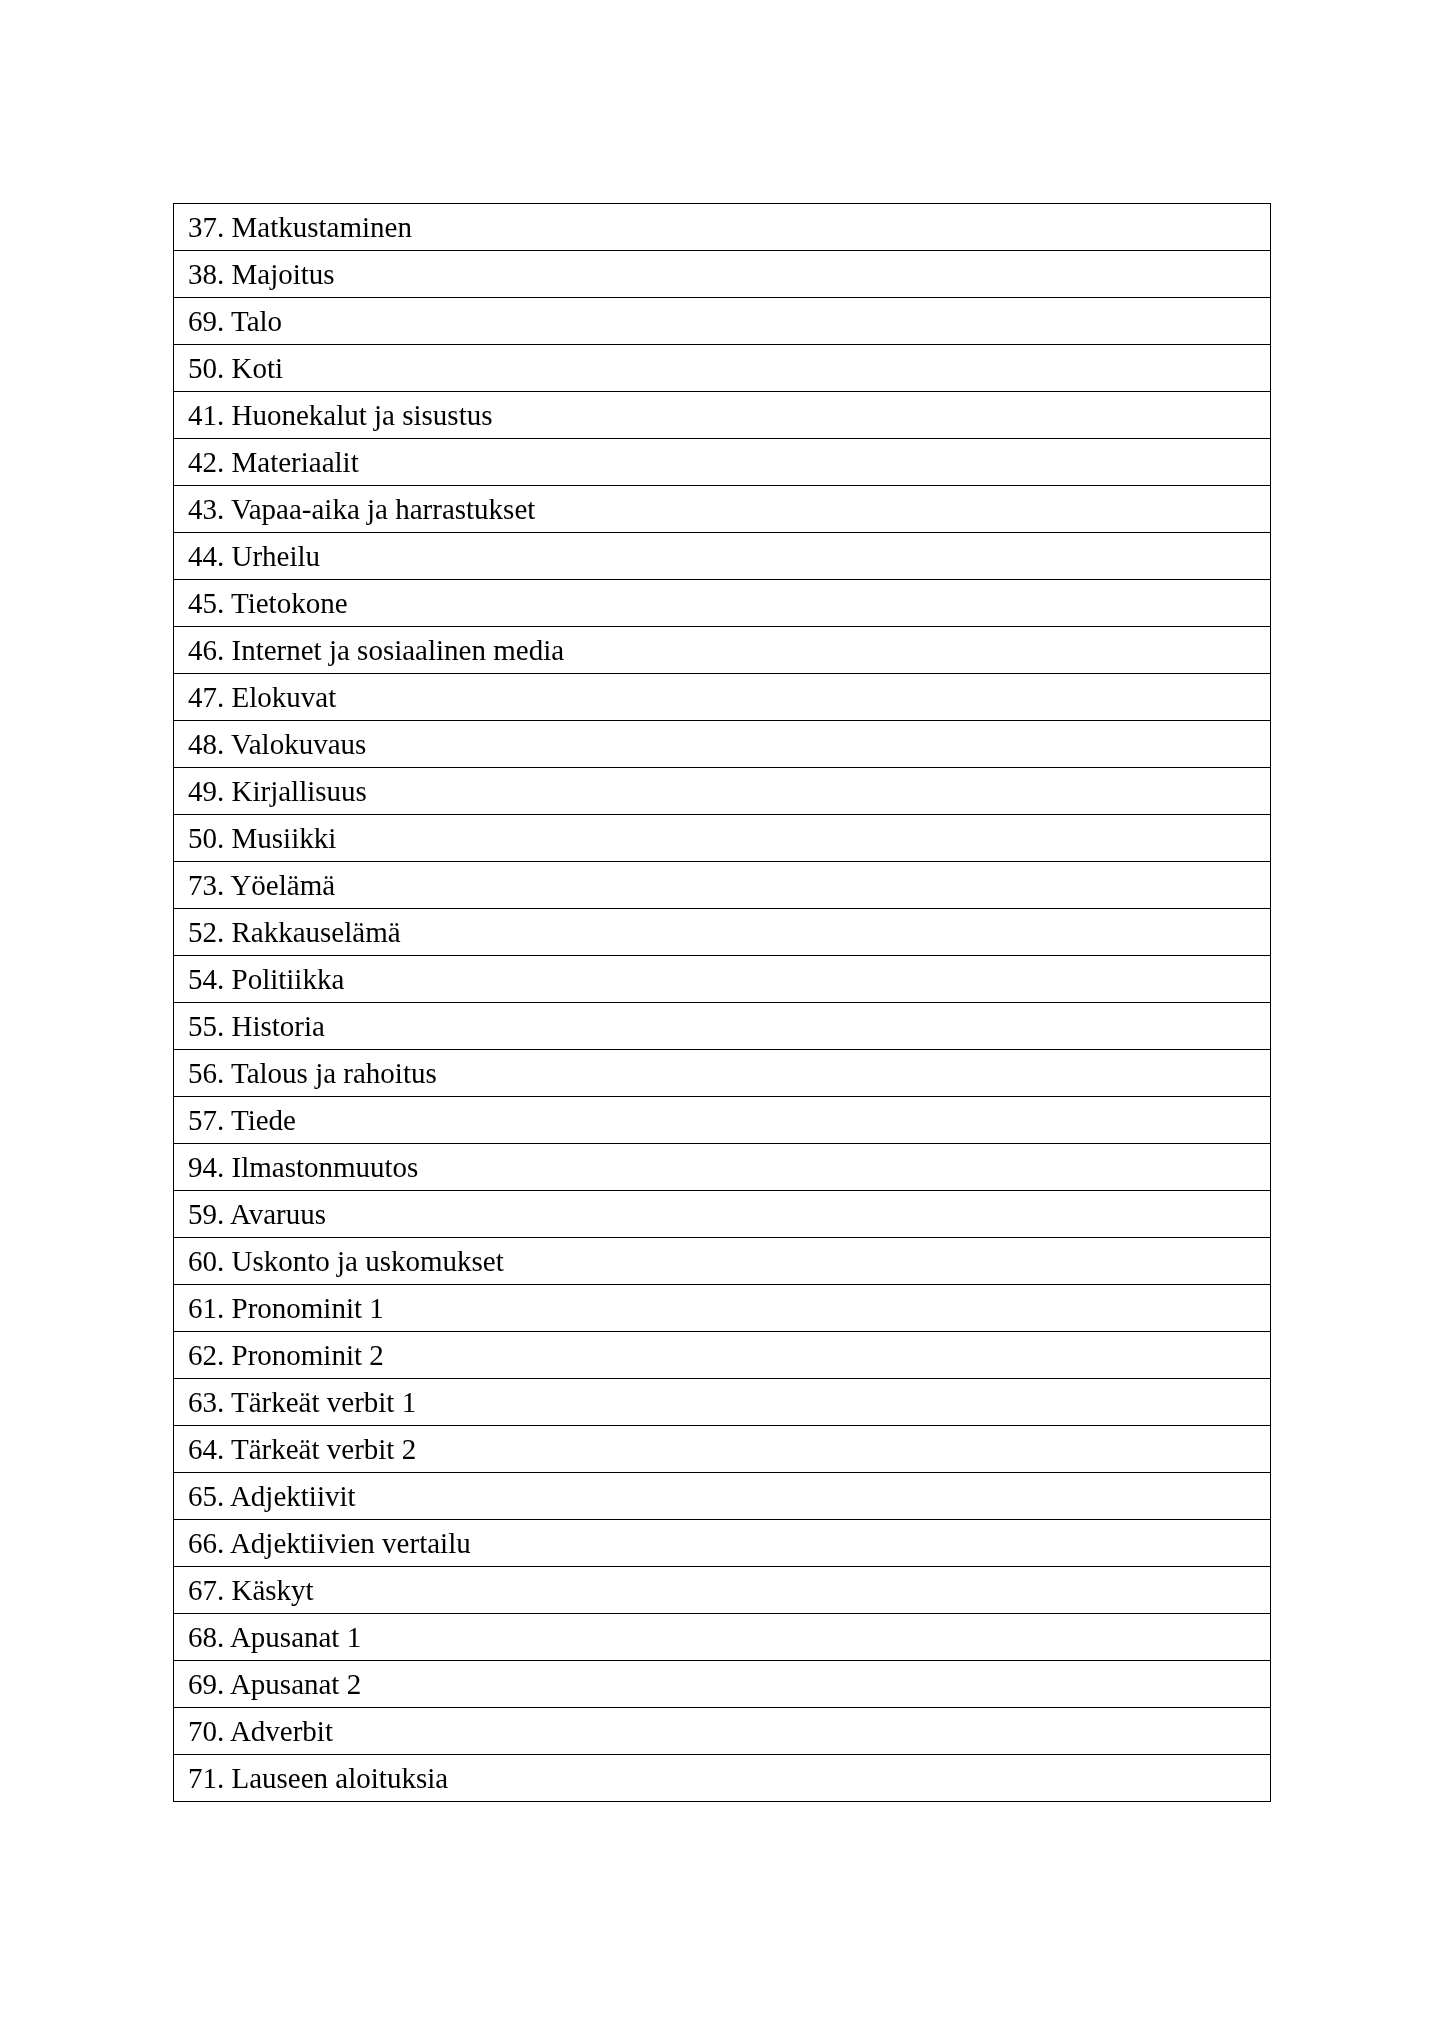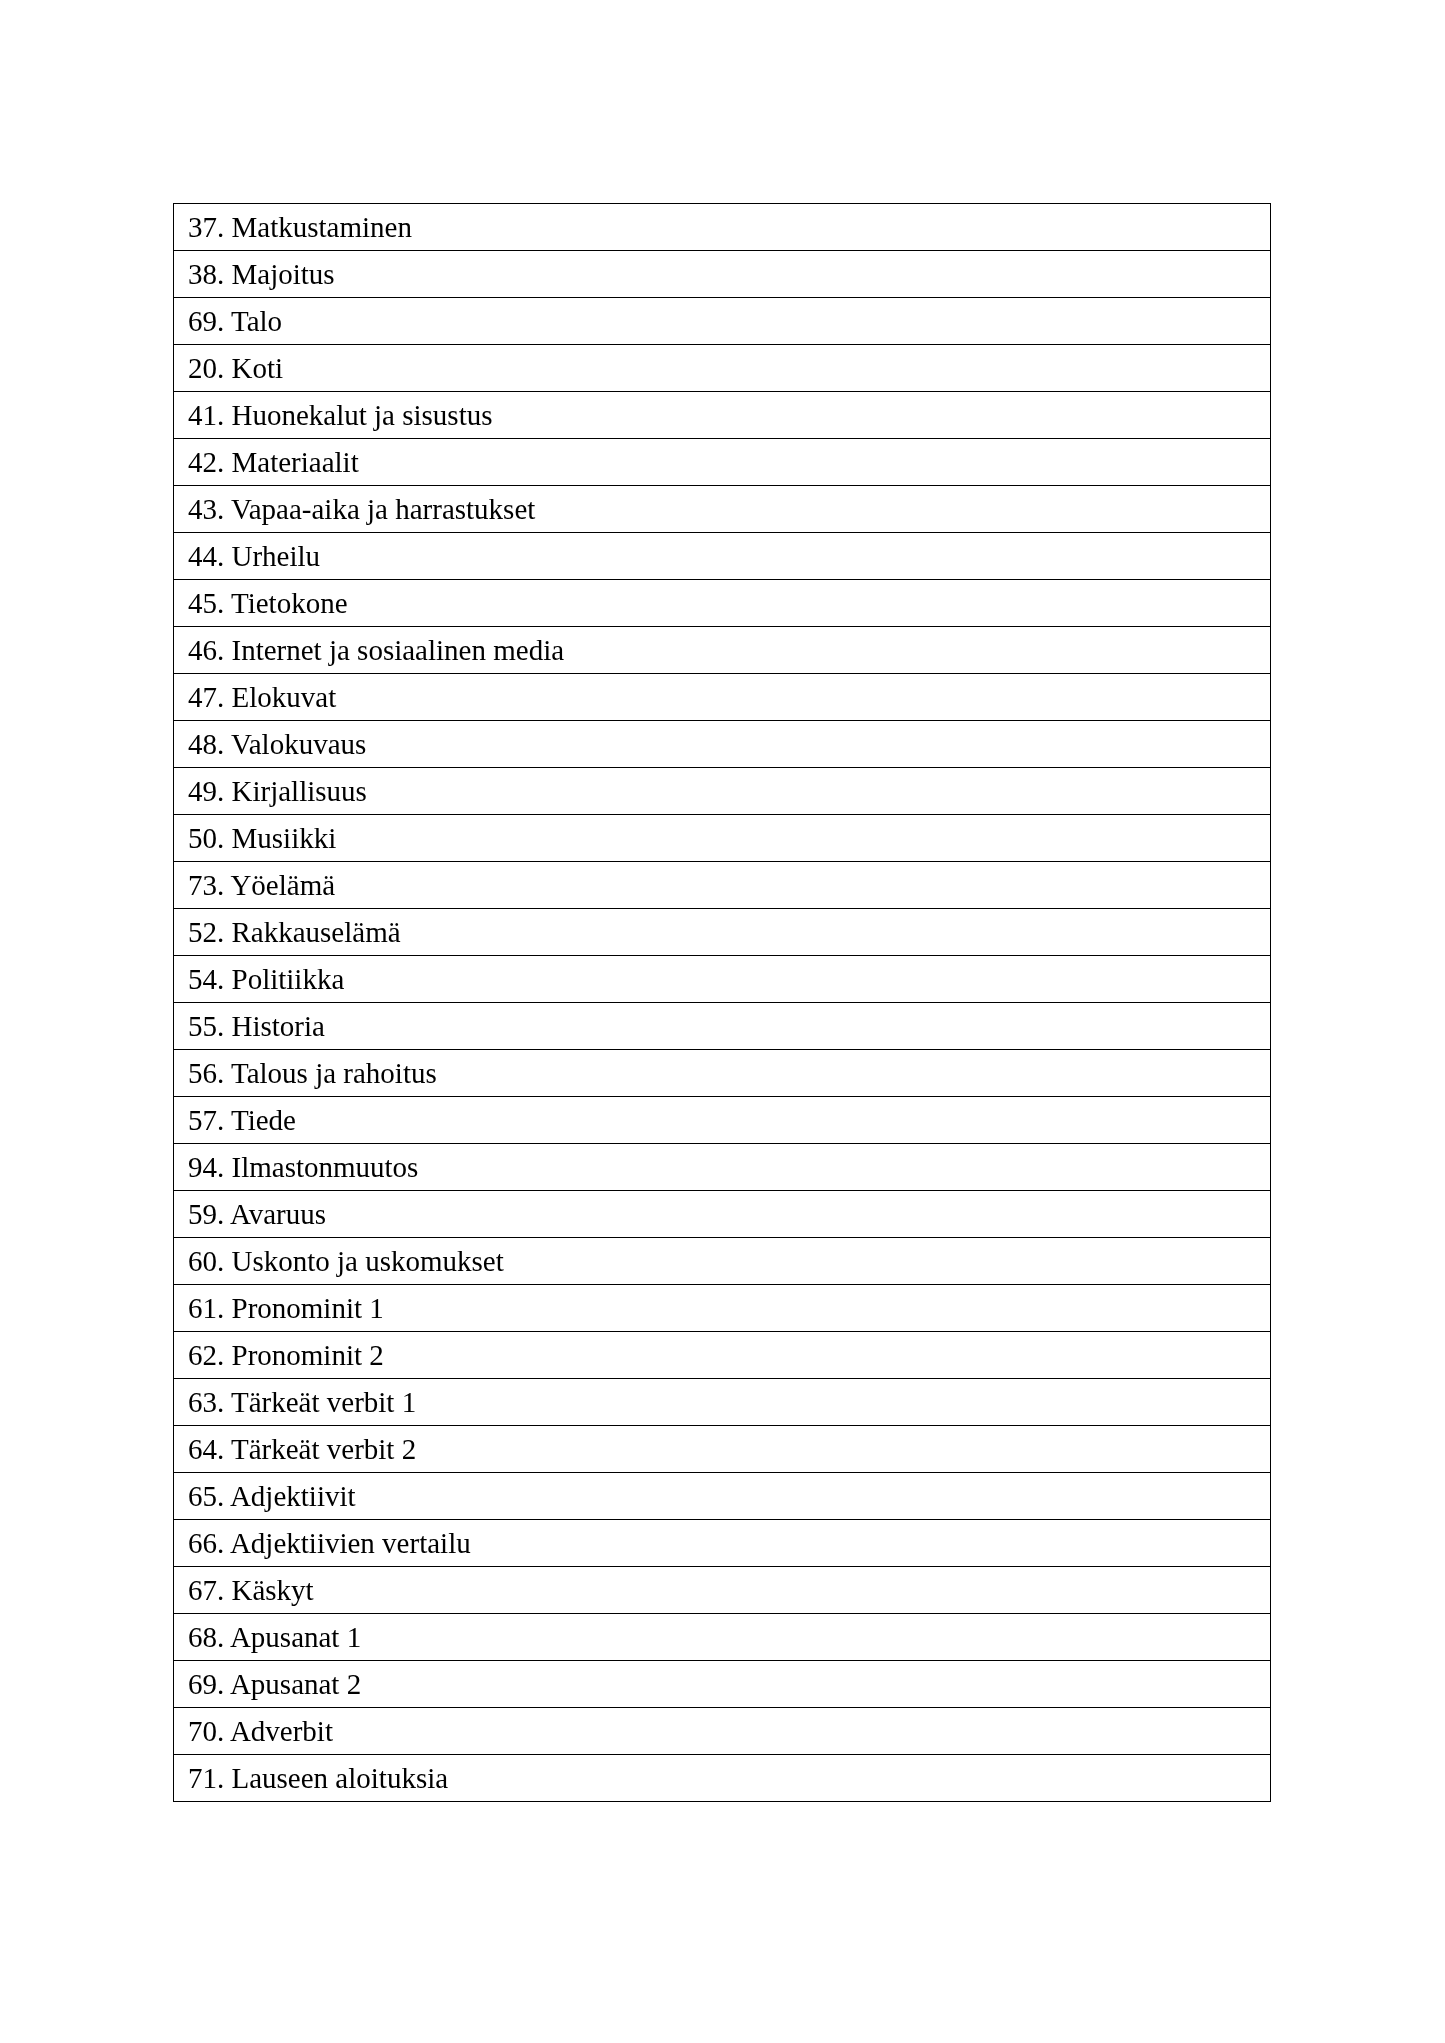--- a/index.html
+++ b/index.html
@@ -54,21 +54,21 @@
       <tr>
           <td>37. Matkustaminen</td>
         </tr>
       <tr>
           <td>38. Majoitus</td>
         </tr>
       <tr>
           <td>69. Talo</td>
         </tr>
       <tr>
-          <td>20. Koti</td>
+          <td>50. Koti</td>
         </tr>
       <tr>
           <td>41. Huonekalut ja sisustus</td>
         </tr>
       <tr>
           <td>42. Materiaalit</td>
         </tr>
       <tr>
           <td>43. Vapaa-aika ja harrastukset</td>
         </tr>

